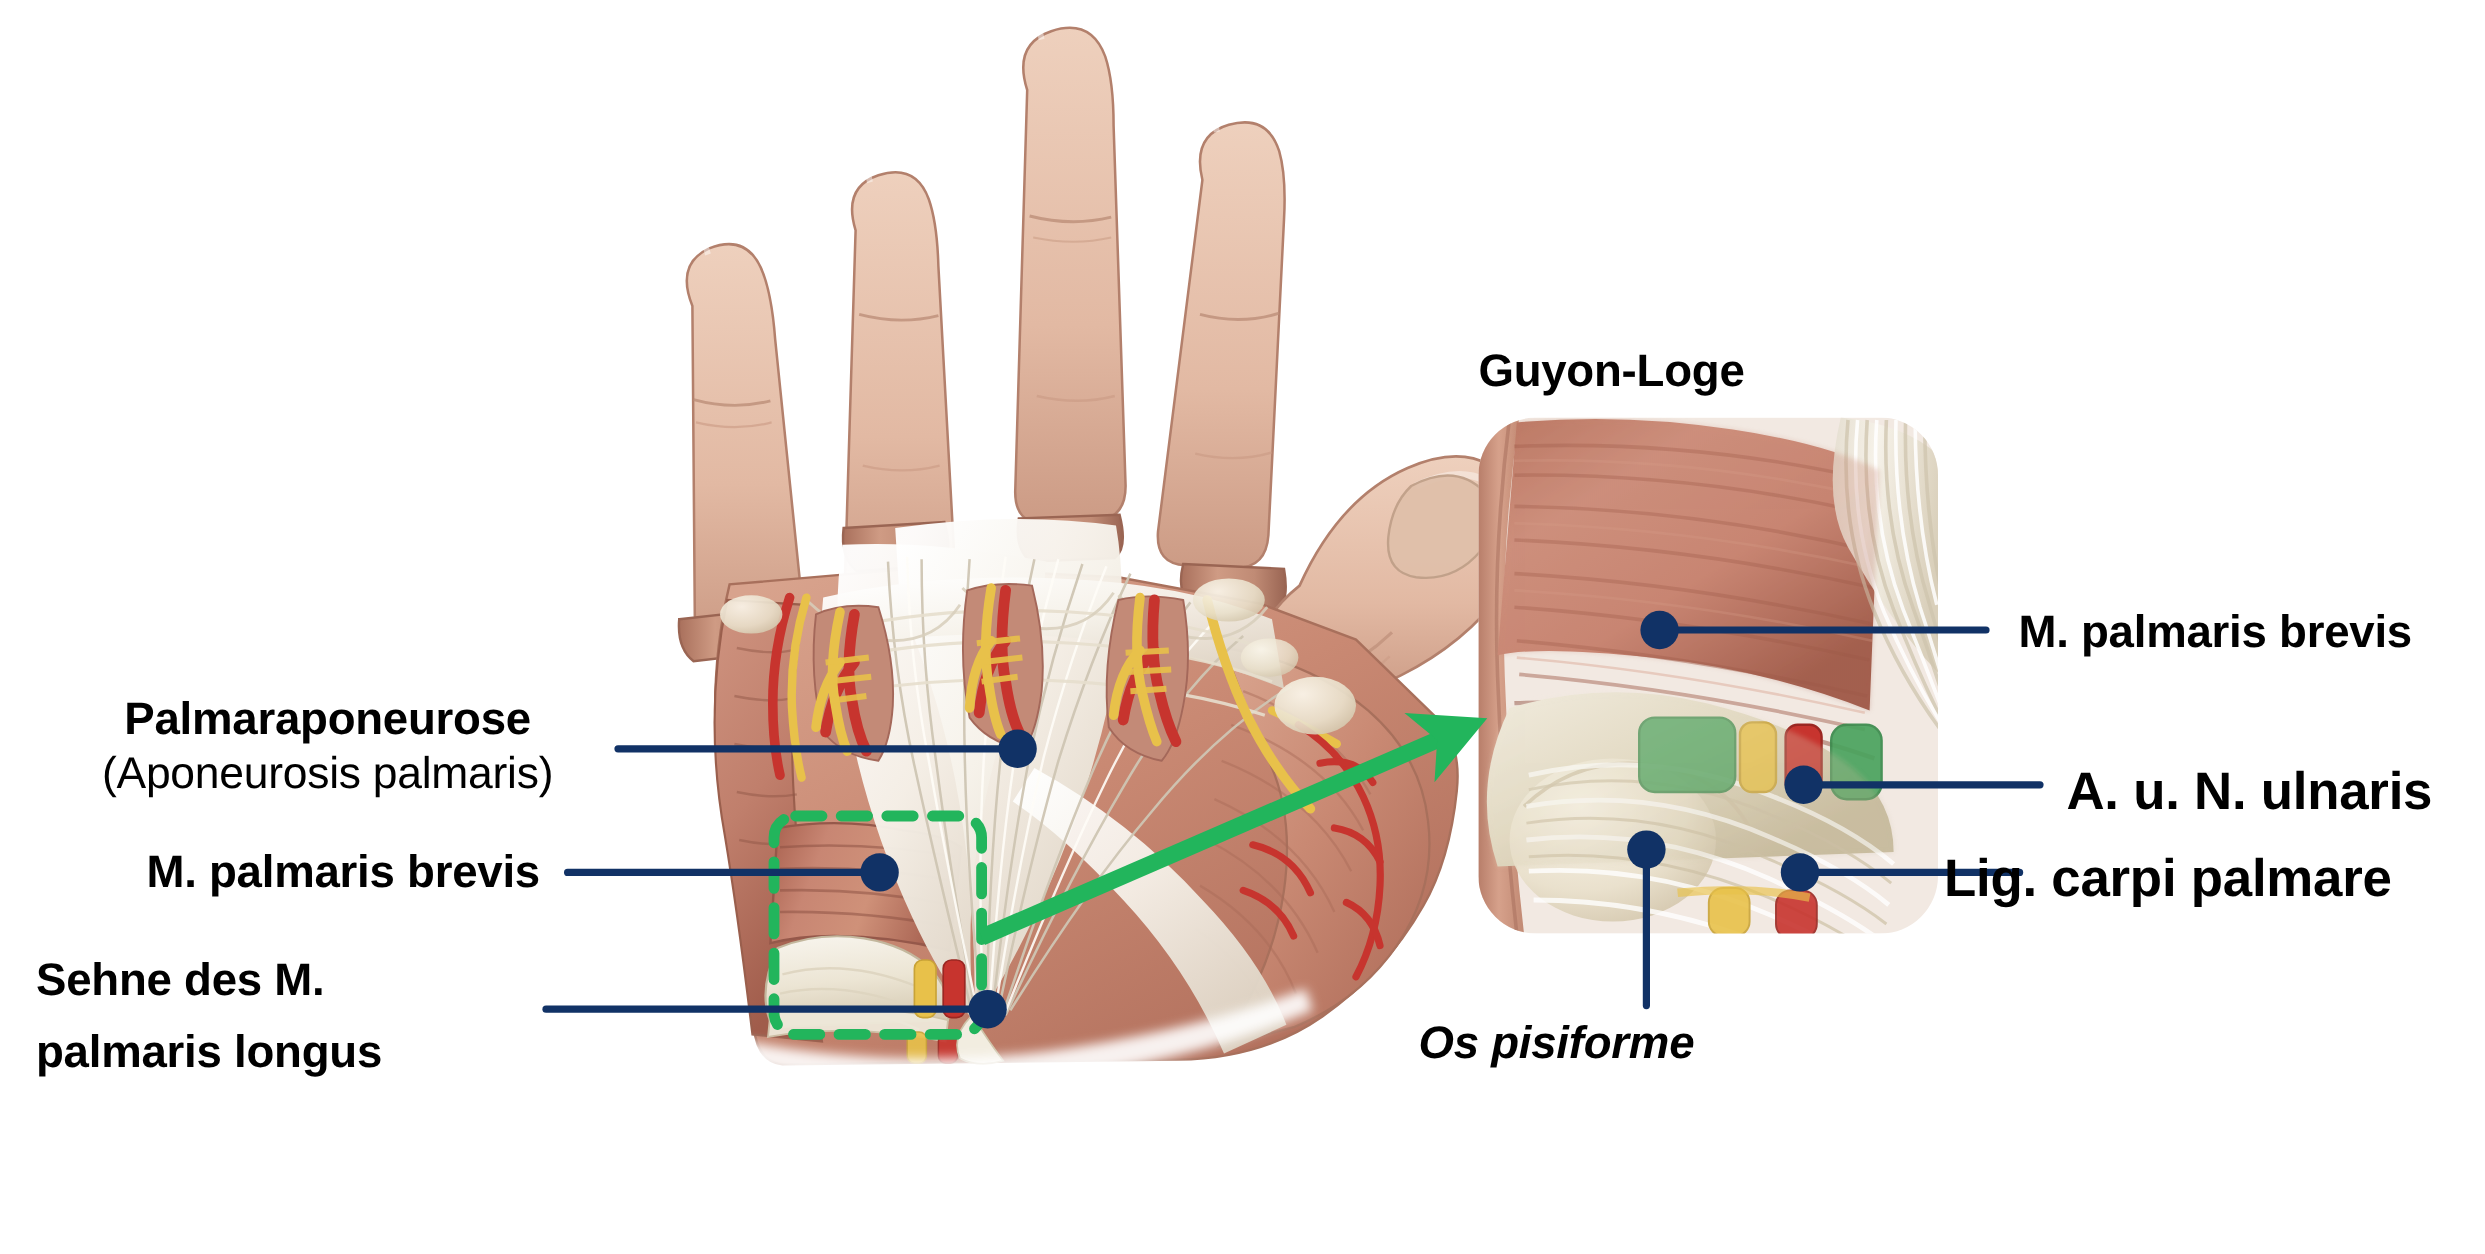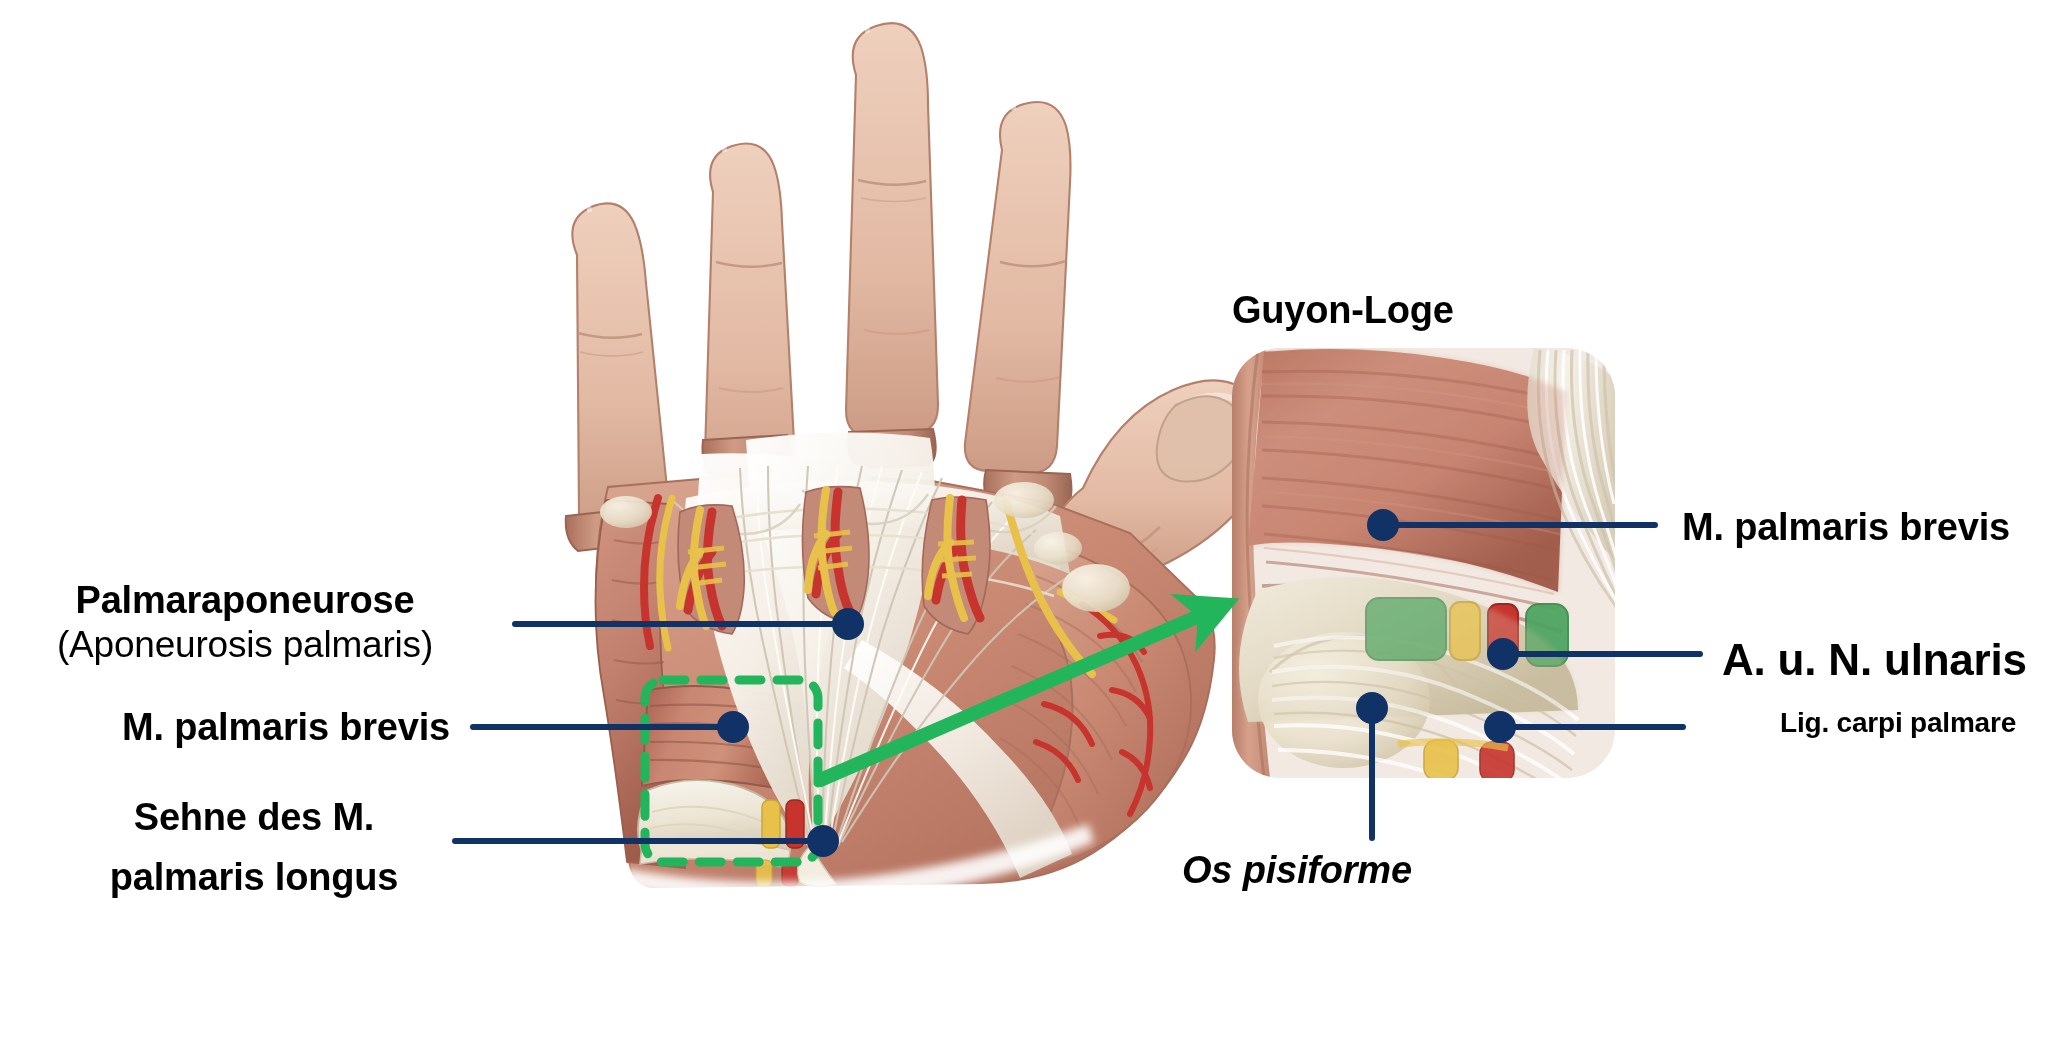--- a/index.html
+++ b/index.html
@@ -474,33 +474,33 @@
       <line x1="1500" y1="727" x2="1683" y2="727"></line>
       <circle cx="1500" cy="727" r="16" stroke="none"></circle>
 
       <line x1="1372" y1="708" x2="1372" y2="838"></line>
       <circle cx="1372" cy="708" r="16" stroke="none"></circle>
     </g>
   </svg>
 
   <div class="lbl c" style="left:1232px;top:288px;width:384px;font-size:38px;">Guyon-Loge</div>
 
-  <div style="position:absolute;left:0px;top:578px;width:490px;text-align:center;">
+  <div style="position:absolute;left:0px;top:578px;width:490px;text-align:center;padding-left:28px;">
     <div class="lbl" style="position:static;font-size:38px;">Palmaraponeurose</div>
     <div class="lbl sub" style="position:static;font-size:37px;margin-top:2px;">(Aponeurosis palmaris)</div>
   </div>
 
   <div class="lbl l" style="left:40px;top:705px;width:410px;font-size:38px;">M. palmaris brevis</div>
 
-  <div style="position:absolute;left:44px;top:795px;width:420px;text-align:center;">
+  <div style="position:absolute;left:30px;top:795px;width:420px;">
     <div class="lbl" style="position:static;font-size:38px;">Sehne des M.</div>
     <div class="lbl" style="position:static;font-size:38px;margin-top:16px;">palmaris longus</div>
   </div>
 
   <div class="lbl r" style="left:1682px;top:505px;font-size:38px;">M. palmaris brevis</div>
 
   <div class="lbl r" style="left:1722px;top:634px;font-size:44px;">A. u. N. ulnaris</div>
 
-  <div class="lbl r" style="left:1780px;top:707px;font-size:28px;">Lig. carpi palmare</div>
+  <div class="lbl r" style="left:1620px;top:707px;font-size:44px;">Lig. carpi palmare</div>
 
   <div class="lbl c" style="left:1182px;top:848px;width:380px;font-size:38px;font-style:italic;">Os pisiforme</div>
 
 </div>
 
 </body></html>

